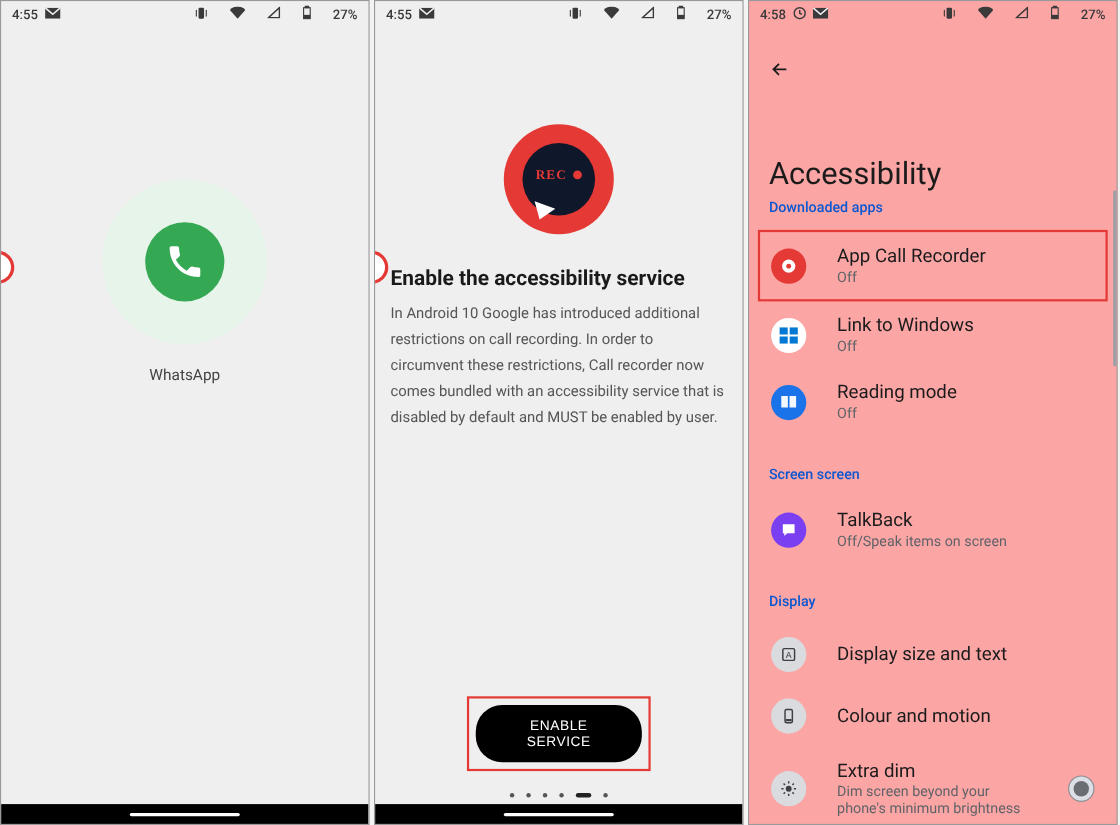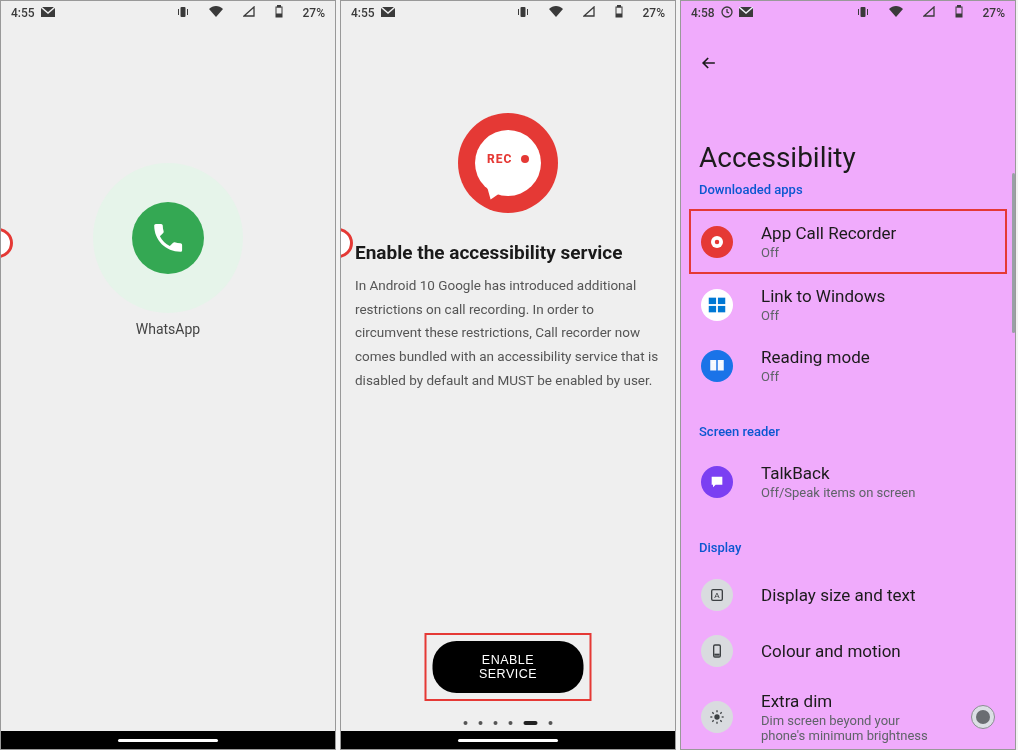--- a/index.html
+++ b/index.html
@@ -16,21 +16,21 @@
     width: 336px;
     height: 750px;
     background: #fff;
     border: 1px solid #999;
     position: relative;
     display: flex;
     flex-direction: column;
     overflow: hidden;
   }
   .phone.p1, .phone.p2 { background: #efefef; justify-content: center; }
-  .phone.p3 { background: #f0abfc; }
+  .phone.p3 { background: #fca5a5; }
   .status-bar {
     display: flex;
     justify-content: space-between;
     align-items: center;
     padding: 4px 10px 2px;
     font-size: 12px;
     font-weight: 500;
     color: #3a3a3a;
   }
   .status-left { display:flex; align-items:center; gap:6px; }
@@ -51,38 +51,38 @@
     background: #e6f4ea;
     display:flex; align-items:center; justify-content:center;
     margin-top: 140px;
   }
   .call-inner {
     width:72px; height:72px; border-radius:50%;
     background: #34a853;
     display:flex; align-items:center; justify-content:center;
   }
   .title1 { font-size:22px; color:#222; margin-top:200px; font-weight:400; }
-  .sub1 { font-size:14px; color:#444; margin-top:8px; }
+  .sub1 { font-size:14px; color:#444; margin-top:20px; }
   .edge-peek {
     position:absolute; left:-18px; top:205px;
     width:30px; height:30px; border-radius:50%;
     border:3px solid #e53935; background:#fff;
     display:flex; align-items:center; justify-content:center;
   }
   .edge-dot { width:6px; height:6px; border-radius:50%; background:#e53935; }
 
   
   .p2 .content { flex:1; display:flex; flex-direction:column; align-items:center; position:relative; padding: 0 10px; }
   .rec-badge {
     width:100px; height:100px; border-radius:50%;
     background:#e53935; display:flex; align-items:center; justify-content:center;
     margin-top: 90px;
   }
   .rec-bubble {
-    width:66px; height:66px; border-radius:50%; background:#ffffff; position:relative;
+    width:66px; height:66px; border-radius:50%; background:#0f172a; position:relative;font-family:Liberation Serif, serif;
   }
   .rec-tail {
     position:absolute; bottom:-4px; left:8px;
     width:0; height:0; border-top:14px solid #fff; border-left:10px solid transparent; border-right:10px solid transparent;
     transform: rotate(20deg);
   }
   .rec-text { position:absolute; top:22px; left:12px; font-size:12px; font-weight:800; color:#e53935; letter-spacing:1px; }
   .rec-dot { position:absolute; top:25px; right:12px; width:8px; height:8px; border-radius:50%; background:#e53935; }
   .h2 { font-size:19px; font-weight:700; color:#1a1a1a; margin-top:28px; text-align:left; align-self:flex-start; padding:0 4px; }
   .body2 { font-size:13.5px; line-height:1.75; color:#555; margin-top:10px; padding:0 4px; }
@@ -322,21 +322,21 @@
             <rect x="5" y="7" width="4" height="1"></rect>
             <rect x="15" y="7" width="4" height="1"></rect>
           </svg>
       </div>
       <div class="txt">
         <span class="t1">Reading mode</span>
         <span class="t2">Off</span>
       </div>
     </div>
 
-    <div class="section-label" style="margin-top:28px;">Screen reader</div>
+    <div class="section-label" style="margin-top:28px;">Screen screen</div>
 
     <div class="row">
       <div class="ic" style="background:#7b3ff2;">
         <svg width="16" height="16" viewBox="0 0 24 24" fill="#fff">
             <path d="M4 4 h16 v12 h-10 l-4 4 v-4 h-2 z"></path>
           </svg>
       </div>
       <div class="txt">
         <span class="t1">TalkBack</span>
         <span class="t2">Off/Speak items on screen</span>

